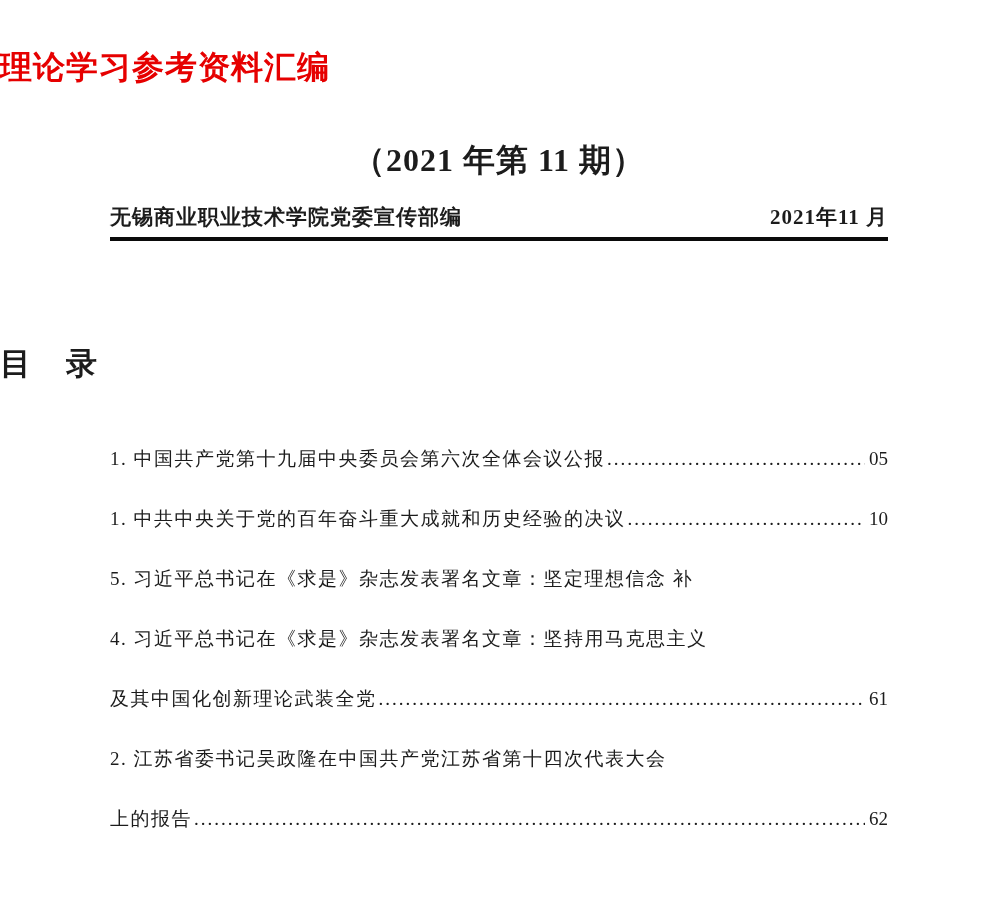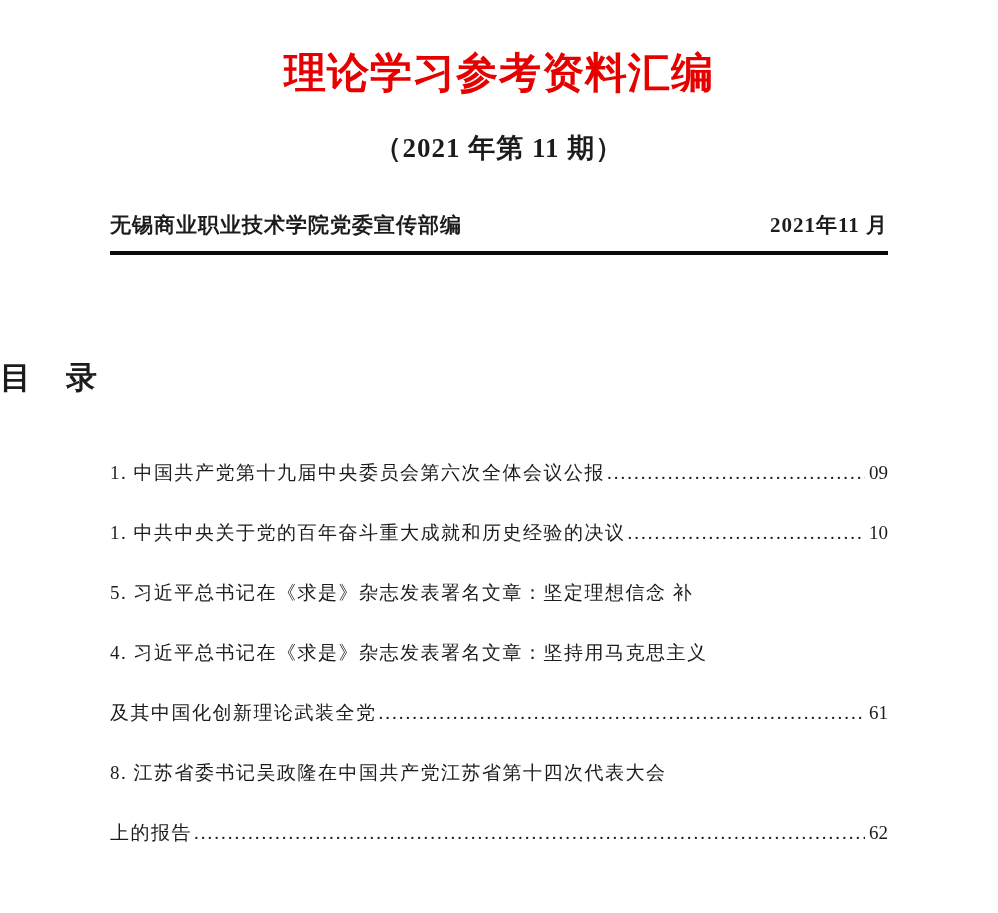--- a/index.html
+++ b/index.html
@@ -16,42 +16,42 @@
   }
   .page {
     width: 998px;
     height: 913px;
     position: relative;
     background: #ffffff;
   }
   .doc-title {
     margin: 0;
     padding-top: 50px;
-    text-align: center;
-    font-size: 42px;
+    text-align: left;
+    font-size: 32px;
     font-weight: bold;
     letter-spacing: 1px;
     line-height: 1.1;
   }
   .doc-issue {
-    margin-top: 34px;
+    margin-top: 54px;
     text-align: center;
-    font-size: 27px;
+    font-size: 32px;
     font-weight: bold;
     letter-spacing: 1px;
   }
   .masthead {
     width: 778px;
-    margin: 45px auto 0 auto;
+    margin: 20px auto 0 auto;
     display: flex;
     justify-content: space-between;
     align-items: baseline;
     font-size: 21px;
     font-weight: bold;
-    padding-bottom: 12px;
+    padding-bottom: 6px;
     border-bottom: 4px solid #0a0a0a;
   }
   .masthead .publisher { letter-spacing: 1px; }
   .masthead .date { letter-spacing: 1px; }
   .toc-heading {
     margin-top: 102px;
     text-align: left;
     font-size: 31px;
     font-weight: bold;
     letter-spacing: 2px;
@@ -100,21 +100,21 @@
     <span class="date">2021年11 月</span>
   </div>
 
   <div class="toc-heading">目　录</div>
 
   <div class="toc">
 
     <div class="toc-row">
       <span class="toc-text">1. 中国共产党第十九届中央委员会第六次全体会议公报</span>
       <span class="leader"></span>
-      <span class="toc-page">09</span>
+      <span class="toc-page">05</span>
     </div>
 
     <div class="toc-row">
       <span class="toc-text">1. 中共中央关于党的百年奋斗重大成就和历史经验的决议</span>
       <span class="leader"></span>
       <span class="toc-page">10</span>
     </div>
 
     <div class="toc-row">
       <span class="toc-text">5. 习近平总书记在《求是》杂志发表署名文章：坚定理想信念 补</span>
@@ -123,21 +123,21 @@
     <div class="toc-row">
       <span class="toc-text">4. 习近平总书记在《求是》杂志发表署名文章：坚持用马克思主义</span>
     </div>
     <div class="toc-row">
       <span class="toc-text">及其中国化创新理论武装全党</span>
       <span class="leader"></span>
       <span class="toc-page">61</span>
     </div>
 
     <div class="toc-row">
-      <span class="toc-text">8. 江苏省委书记吴政隆在中国共产党江苏省第十四次代表大会</span>
+      <span class="toc-text">2. 江苏省委书记吴政隆在中国共产党江苏省第十四次代表大会</span>
     </div>
     <div class="toc-row">
       <span class="toc-text">上的报告</span>
       <span class="leader"></span>
       <span class="toc-page">62</span>
     </div>
 
   </div>
 
 </div>

